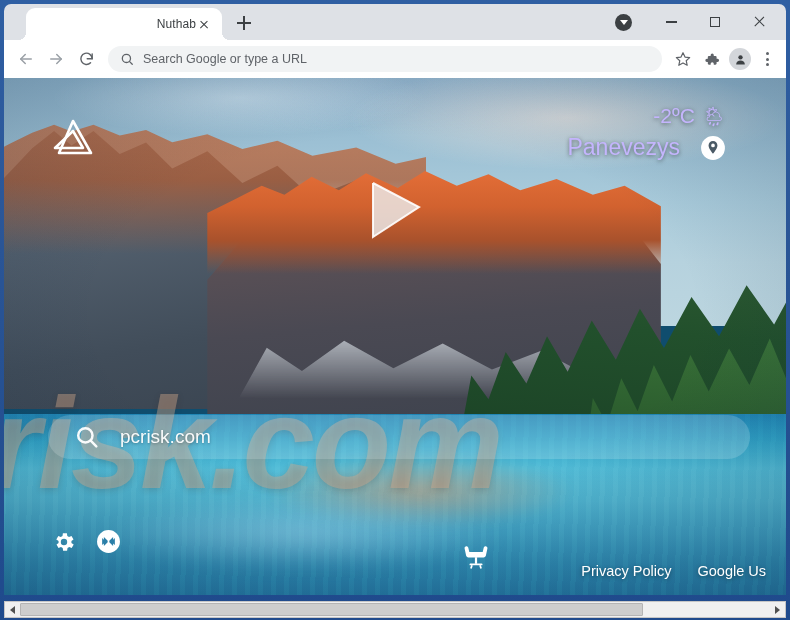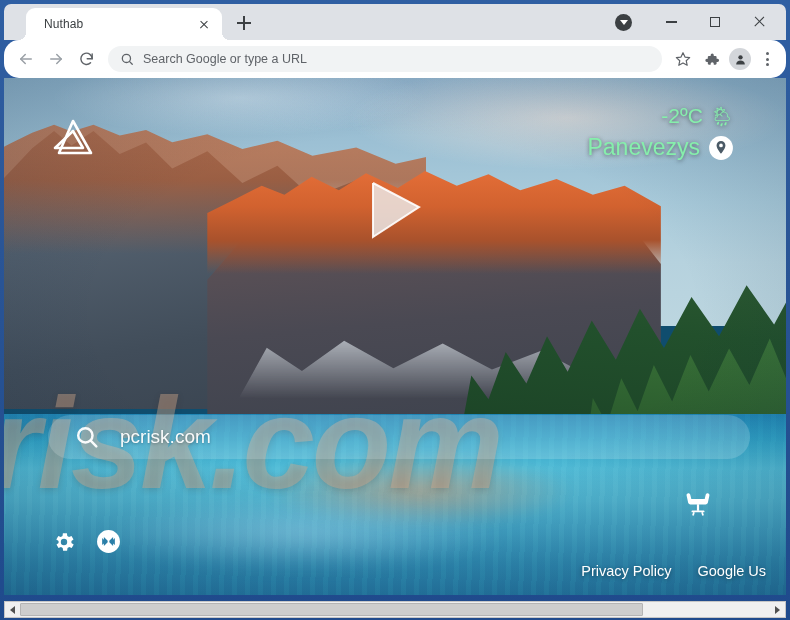--- a/index.html
+++ b/index.html
@@ -24,20 +24,21 @@
     display:flex; align-items:flex-end;
   }
   #tab-active{
     position:relative;
     margin-left:22px;
     width:196px; height:32px;
     background:#ffffff;
     border-radius:9px 9px 0 0;
     display:flex; align-items:center;
     padding:0 10px 0 18px;
+    text-align:right;
   }
   #tab-active::before{
     content:""; position:absolute; left:-8px; bottom:0;
     width:8px; height:8px; background:#ffffff;
     -webkit-mask:radial-gradient(circle at 0 0, transparent 8px, #000 8px);
             mask:radial-gradient(circle at 0 0, transparent 8px, #000 8px);
   }
   #tab-active::after{
     content:""; position:absolute; right:-8px; bottom:0;
     width:8px; height:8px; background:#ffffff;
@@ -94,21 +95,21 @@
   .wbtn .x::before,.wbtn .x::after{
     content:""; position:absolute; left:0; top:5.3px;
     width:13px; height:1.4px; background:#3c4043;
   }
   .wbtn .x::before{ transform:rotate(45deg); }
   .wbtn .x::after { transform:rotate(-45deg); }
 
   
   #toolbar{
     height:38px; background:#ffffff;
-    display:flex; align-items:center; padding:0 8px; gap:2px;border-radius:15px;
+    display:flex; align-items:center; padding:0 8px; gap:2px;
   }
   .navbtn{
     width:28px;height:28px;display:flex;align-items:center;justify-content:center;
     border-radius:50%;cursor:pointer;flex:none;color:#9aa0a6;
   }
   .navbtn.enabled{ color:#5f6368; }
   #omnibox{
     flex:1; height:26px; margin:0 6px; background:#f1f3f4;
     border-radius:13px; display:flex; align-items:center;
     padding:0 12px; gap:9px; cursor:text; min-width:0;
@@ -232,30 +233,30 @@
     font-size:130px; font-weight:700; font-style:italic;
     font-family:"Liberation Sans", sans-serif;
     color:rgba(210,170,140,.42); letter-spacing:-3px;
     line-height:1; white-space:nowrap; user-select:none;
     text-shadow:0 2px 6px rgba(60,40,30,.18);
   }
 
   
   #ntp-logo{ position:absolute; left:45px; top:37px; }
   #weather{
-    position:absolute; right:52px; top:26px;
-    text-align:left; color:#86efac;
+    position:absolute; right:60px; top:26px;
+    text-align:left; color:#c4b5fd;
   }
   #weather-row{
     display:flex; align-items:center; justify-content:flex-end; gap:7px;
     font-size:21px; text-shadow:0 1px 4px rgba(0,0,0,.5);
   }
   #weather-icon{ font-size:19px; line-height:1; }
   #location-row{
-    display:flex; align-items:center; justify-content:flex-end; gap:8px;
+    display:flex; align-items:center; justify-content:flex-end; gap:20px;
     margin-top:6px; font-size:23px; text-shadow:0 1px 4px rgba(0,0,0,.5);
   }
   #play-button{
     position:absolute; left:50%; top:101px; transform:translateX(-50%);
     cursor:pointer;
   }
   #clock{
     position:absolute; left:0; right:0; top:190px; text-align:center;
     font-size:96px; font-weight:400; color:rgba(255,255,255,.93);
     letter-spacing:2px; text-shadow:0 2px 14px rgba(0,0,0,.34);
@@ -271,21 +272,21 @@
   #searchbar-text{
     font-size:19px; color:rgba(255,255,255,.95);
     text-shadow:0 1px 3px rgba(0,0,0,.3);
   }
   #bottom-left{
     position:absolute; left:48px; bottom:41px;
     display:flex; align-items:center; gap:20px;
   }
   #bottom-right{
     position:absolute; right:20px; bottom:16px;
-    display:flex; flex-direction:column; align-items:flex-end;gap:37px;
+    display:flex; align-items:flex-end;gap:37px;
   }
   #chair-icon-wrap{ margin-right:54px; margin-bottom:3px; }
   #footer-links{
     display:flex; gap:26px; font-size:14.5px; color:#ffffff;
     text-shadow:0 1px 4px rgba(0,0,0,.45);
   }
   #footer-links a{ color:#ffffff; text-decoration:none; cursor:pointer; }
 
   
   #hscroll{

